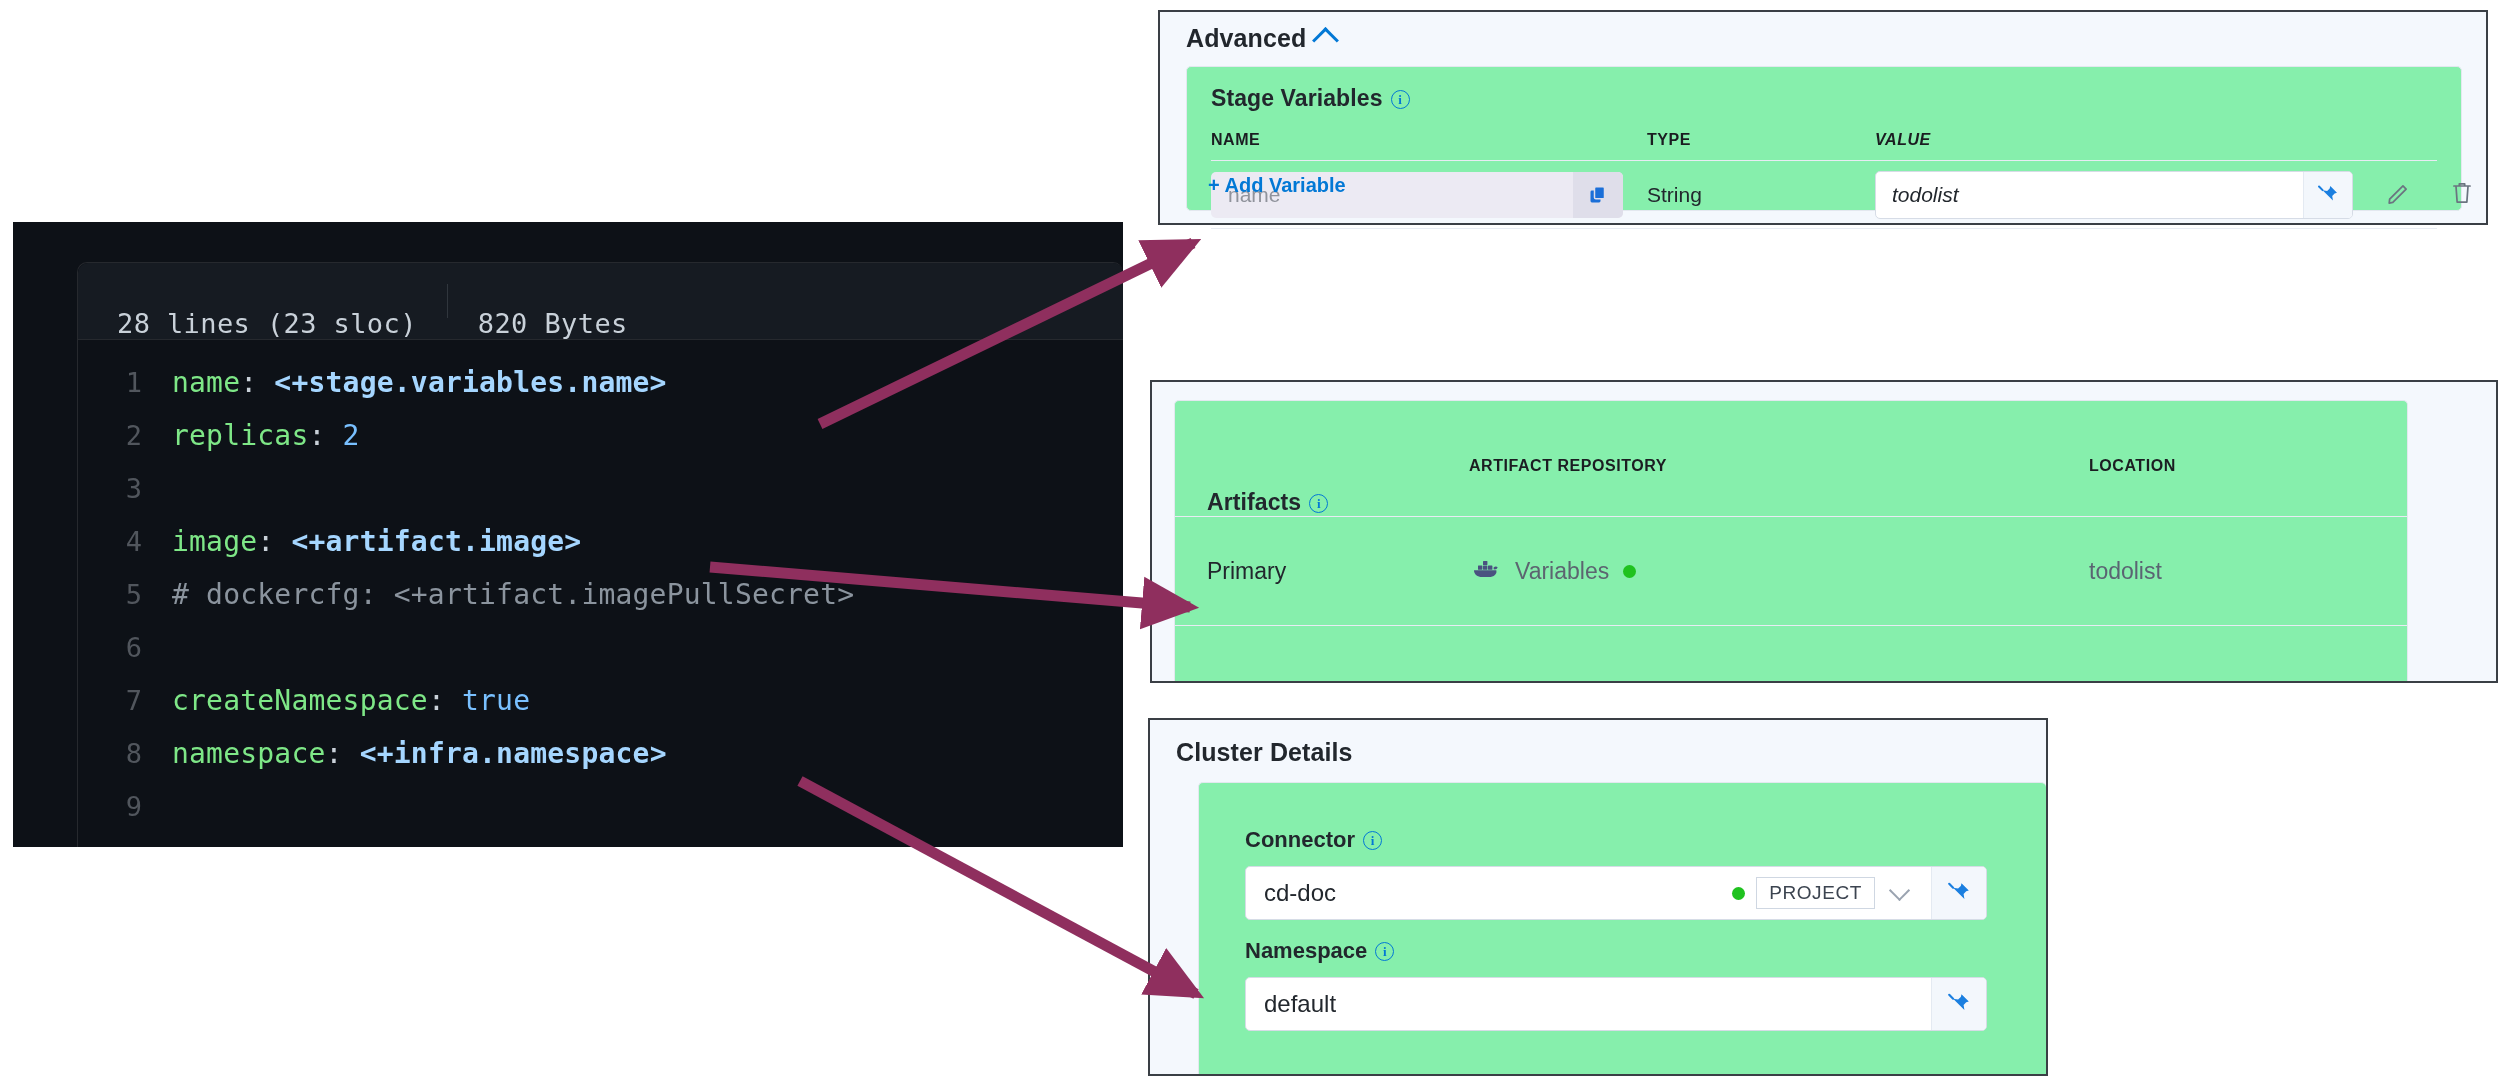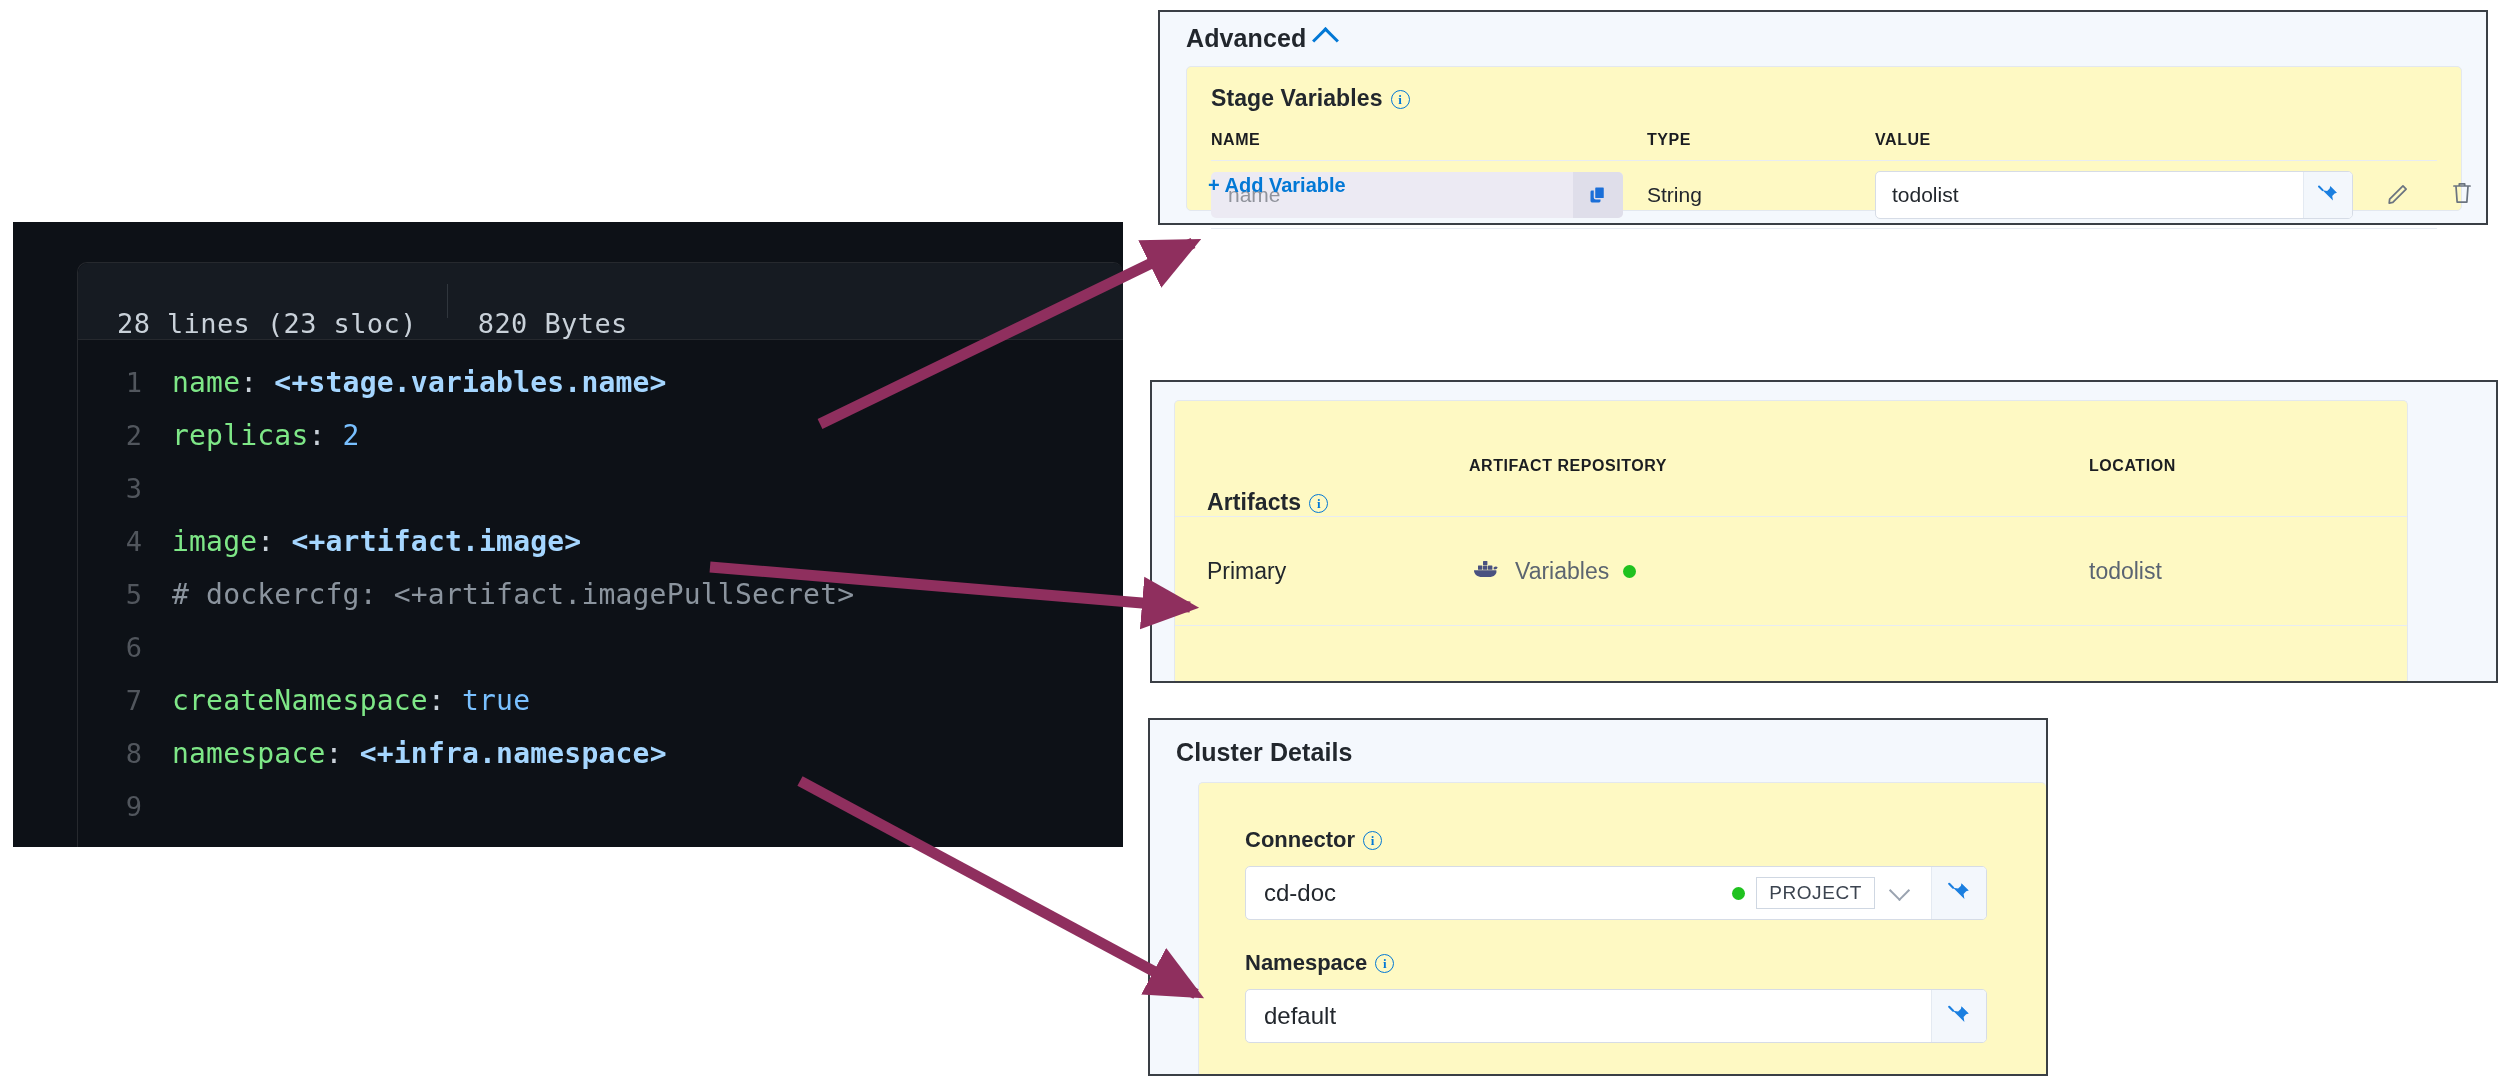--- a/index.html
+++ b/index.html
@@ -51,21 +51,21 @@
   .tok-num{ color:#79c0ff; }
   .tok-bool{ color:#79c0ff; }
   .tok-comment{ color:#8b949e; }
 
   
   .panel{
     position:absolute; background:#f4f8fd; border:2px solid #3a3f45;
     box-sizing:border-box;
   }
   .panel-inner{
-    background:#fef9c3; border:1px solid #e3e8ef; border-radius:5px;
+    background:#86efac; border:1px solid #e3e8ef; border-radius:5px;
     box-sizing:border-box;
   }
   .sect-title{
     font-size:23px; font-weight:bold; color:#22272d; letter-spacing:.1px;
   }
   .info-i{
     display:inline-flex; align-items:center; justify-content:center;
     width:19px; height:19px; border-radius:50%;
     border:1.6px solid #0278d5; color:#0278d5;
     font-size:13px; font-weight:bold; line-height:1;
@@ -90,21 +90,21 @@
   }
   #adv-inner{
     position:absolute; left:26px; top:54px; right:24px; bottom:12px;
     padding:18px 24px 0 24px;
   }
   #adv-varlabel{ margin-bottom:19px; }
   #adv-cols{ display:flex; align-items:flex-end; padding-bottom:11px; }
   #adv-row{ display:flex; align-items:center; height:67px; }
   .c-name{ width:436px; flex:none; }
   .c-type{ width:228px; flex:none; }
-  .c-value{ flex:1; }
+  .c-value{ flex:1;font-style:italic; }
 
   .name-input{
     display:flex; align-items:stretch; height:46px; width:412px;
     border-radius:5px; overflow:hidden; background:#eceaf3;
   }
   .name-input .ni-text{
     flex:1; display:flex; align-items:center; padding-left:17px;
     font-size:21px; color:#90939c;
   }
   .name-input .ni-btn{
@@ -175,21 +175,21 @@
   }
   .scope-box{
     border:1px solid #cfd7e2; border-radius:0; padding:4px 12px;
     font-size:19px; color:#3c4450; letter-spacing:.6px; background:#fff;
   }
   .chev-down{
     display:inline-block; width:13px; height:13px;
     border-right:2.5px solid #9aa3b0; border-bottom:2.5px solid #9aa3b0;
     transform:rotate(45deg); margin:0 14px 5px 6px;
   }
-  .field-block{ margin-bottom:30px; }
+  .field-block{ margin-bottom:18px; }
 
   #arrow-layer{ position:absolute; left:0; top:0; width:2501px; height:1084px; pointer-events:none; }
 </style>
 </head>
 <body>
 
 <div id="code-viewer">
   <div id="code-inner">
 
     <div id="code-meta">

